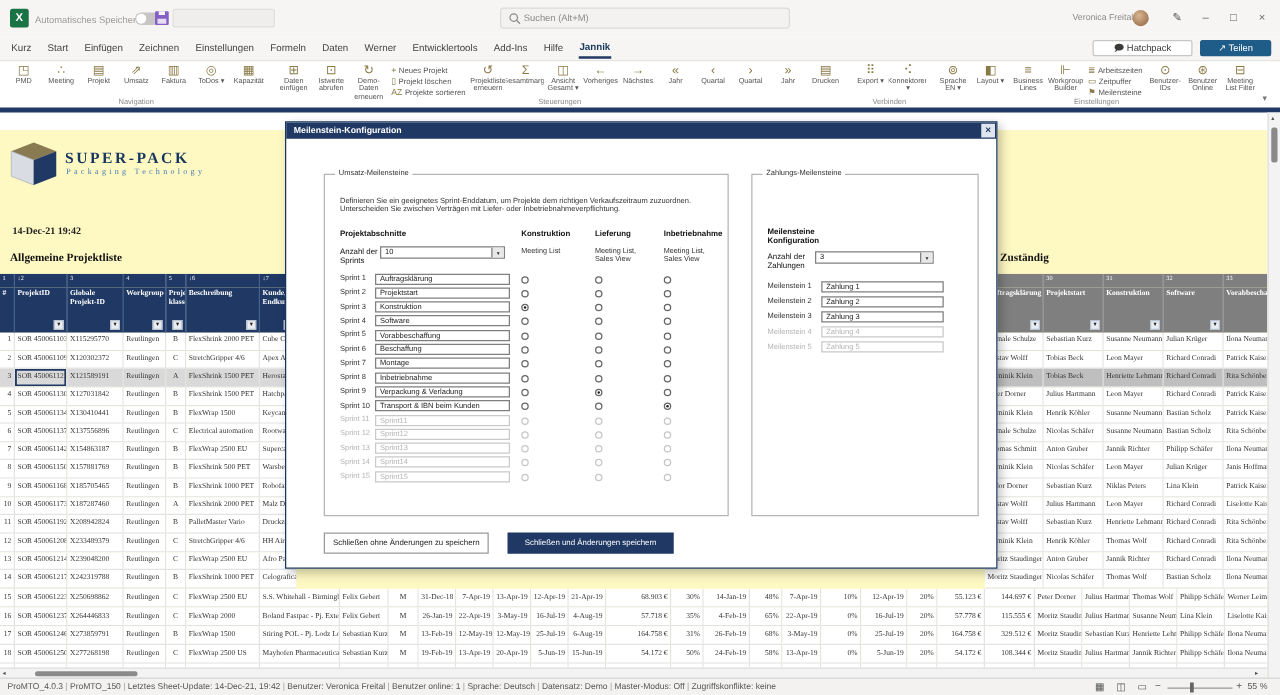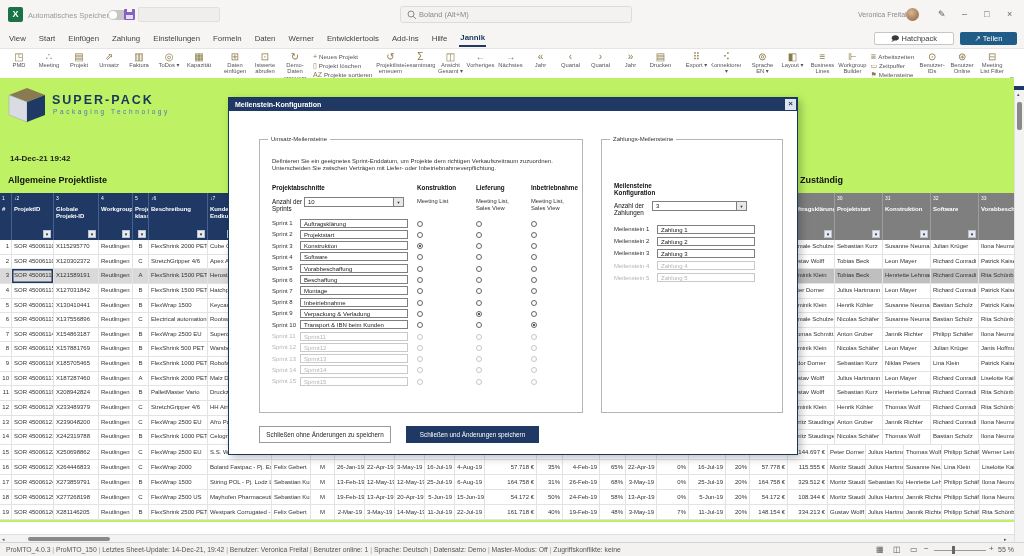--- a/index.html
+++ b/index.html
@@ -43,21 +43,21 @@
   .rbig .glyph{font-size:10px;line-height:11px;height:11px;color:#8a7a45;}
   .blabel{font-size:5.8px;line-height:6.3px;color:#555;text-align:center;white-space:normal;}
   .rstack{display:flex;flex-direction:column;margin:2px 3px 0 3px;}
   .sitem{display:flex;align-items:center;height:9px;white-space:nowrap;}
   .sglyph{color:#8a7a45;font-size:7px;margin-right:2px;line-height:9px;}
   .slabel{font-size:6.2px;color:#555;}
   .rsep{width:1px;background:#e3e1df;height:33px;margin:1px 3px 0 3px;}
   .ribbon-chevron{position:absolute;left:1010px;top:26px;font-size:7px;color:#777;}
   .accent{position:absolute;left:0;top:86px;width:1024px;height:4px;background:#1f3864;}
   
-  .sheet{position:absolute;left:0;top:78px;width:1014px;height:444px;background:#bef264;overflow:hidden;}
+  .sheet{position:absolute;left:0;top:104px;width:1014px;height:444px;background:#fef9c3;overflow:hidden;font-family:Liberation Serif, serif;}
   .logo-svg{position:absolute;left:8px;top:9px;}
   .logo-title{position:absolute;left:52px;top:15px;font-size:12.5px;font-weight:bold;color:#17375e;letter-spacing:2px;}
   .logo-sub{position:absolute;left:53px;top:30px;font-size:6.5px;color:#4779b5;letter-spacing:2.6px;}
   .page-title{position:absolute;left:8px;top:54px;font-size:16px;font-weight:bold;color:#17375e;letter-spacing:.5px;}
   .timestamp{position:absolute;left:10px;top:76px;font-size:8px;font-weight:bold;color:#222;}
   .sec-head{position:absolute;font-size:9px;font-weight:bold;color:#111;}
   
   .tbl{position:absolute;overflow:hidden;}
   .trow{display:flex;}
   .tcell{flex:none;box-sizing:border-box;overflow:hidden;white-space:nowrap;padding:0 2px;
@@ -127,36 +127,36 @@
   <div class="toggle">
       <div class="toggle-knob"></div>
     </div>
   <div class="save-icon"></div>
   <div class="doc-box"></div>
   <div class="search-box">
     <svg class="search-glyph" width="10" height="10" viewBox="0 0 10 10">
         <circle cx="4" cy="4" r="3" fill="none" stroke="#8a8a8a" stroke-width="1"></circle>
         <line x1="6.2" y1="6.2" x2="9" y2="9" stroke="#8a8a8a" stroke-width="1"></line>
       </svg>
-    <span>Boland (Alt+M)</span>
+    <span>Suchen (Alt+M)</span>
   </div>
   <span class="user-name">Veronica Freital</span>
   <div class="avatar"></div>
   <span class="pencil">✎</span>
   <span class="winbtn" style="left:962px;">–</span>
   <span class="winbtn" style="left:984px;">□</span>
   <span class="winbtn" style="left:1007px;">×</span>
 </div>
 
 <div class="menubar">
   <div id="menu-tabs">
-      <span class="tab">View</span>
+      <span class="tab">Kurz</span>
       <span class="tab">Start</span>
       <span class="tab">Einfügen</span>
-      <span class="tab">Zahlung</span>
+      <span class="tab">Zeichnen</span>
       <span class="tab">Einstellungen</span>
       <span class="tab">Formeln</span>
       <span class="tab">Daten</span>
       <span class="tab">Werner</span>
       <span class="tab">Entwicklertools</span>
       <span class="tab">Add-Ins</span>
       <span class="tab">Hilfe</span>
       <span class="tab active">Jannik</span>
     </div>
   <div class="comments-btn">

